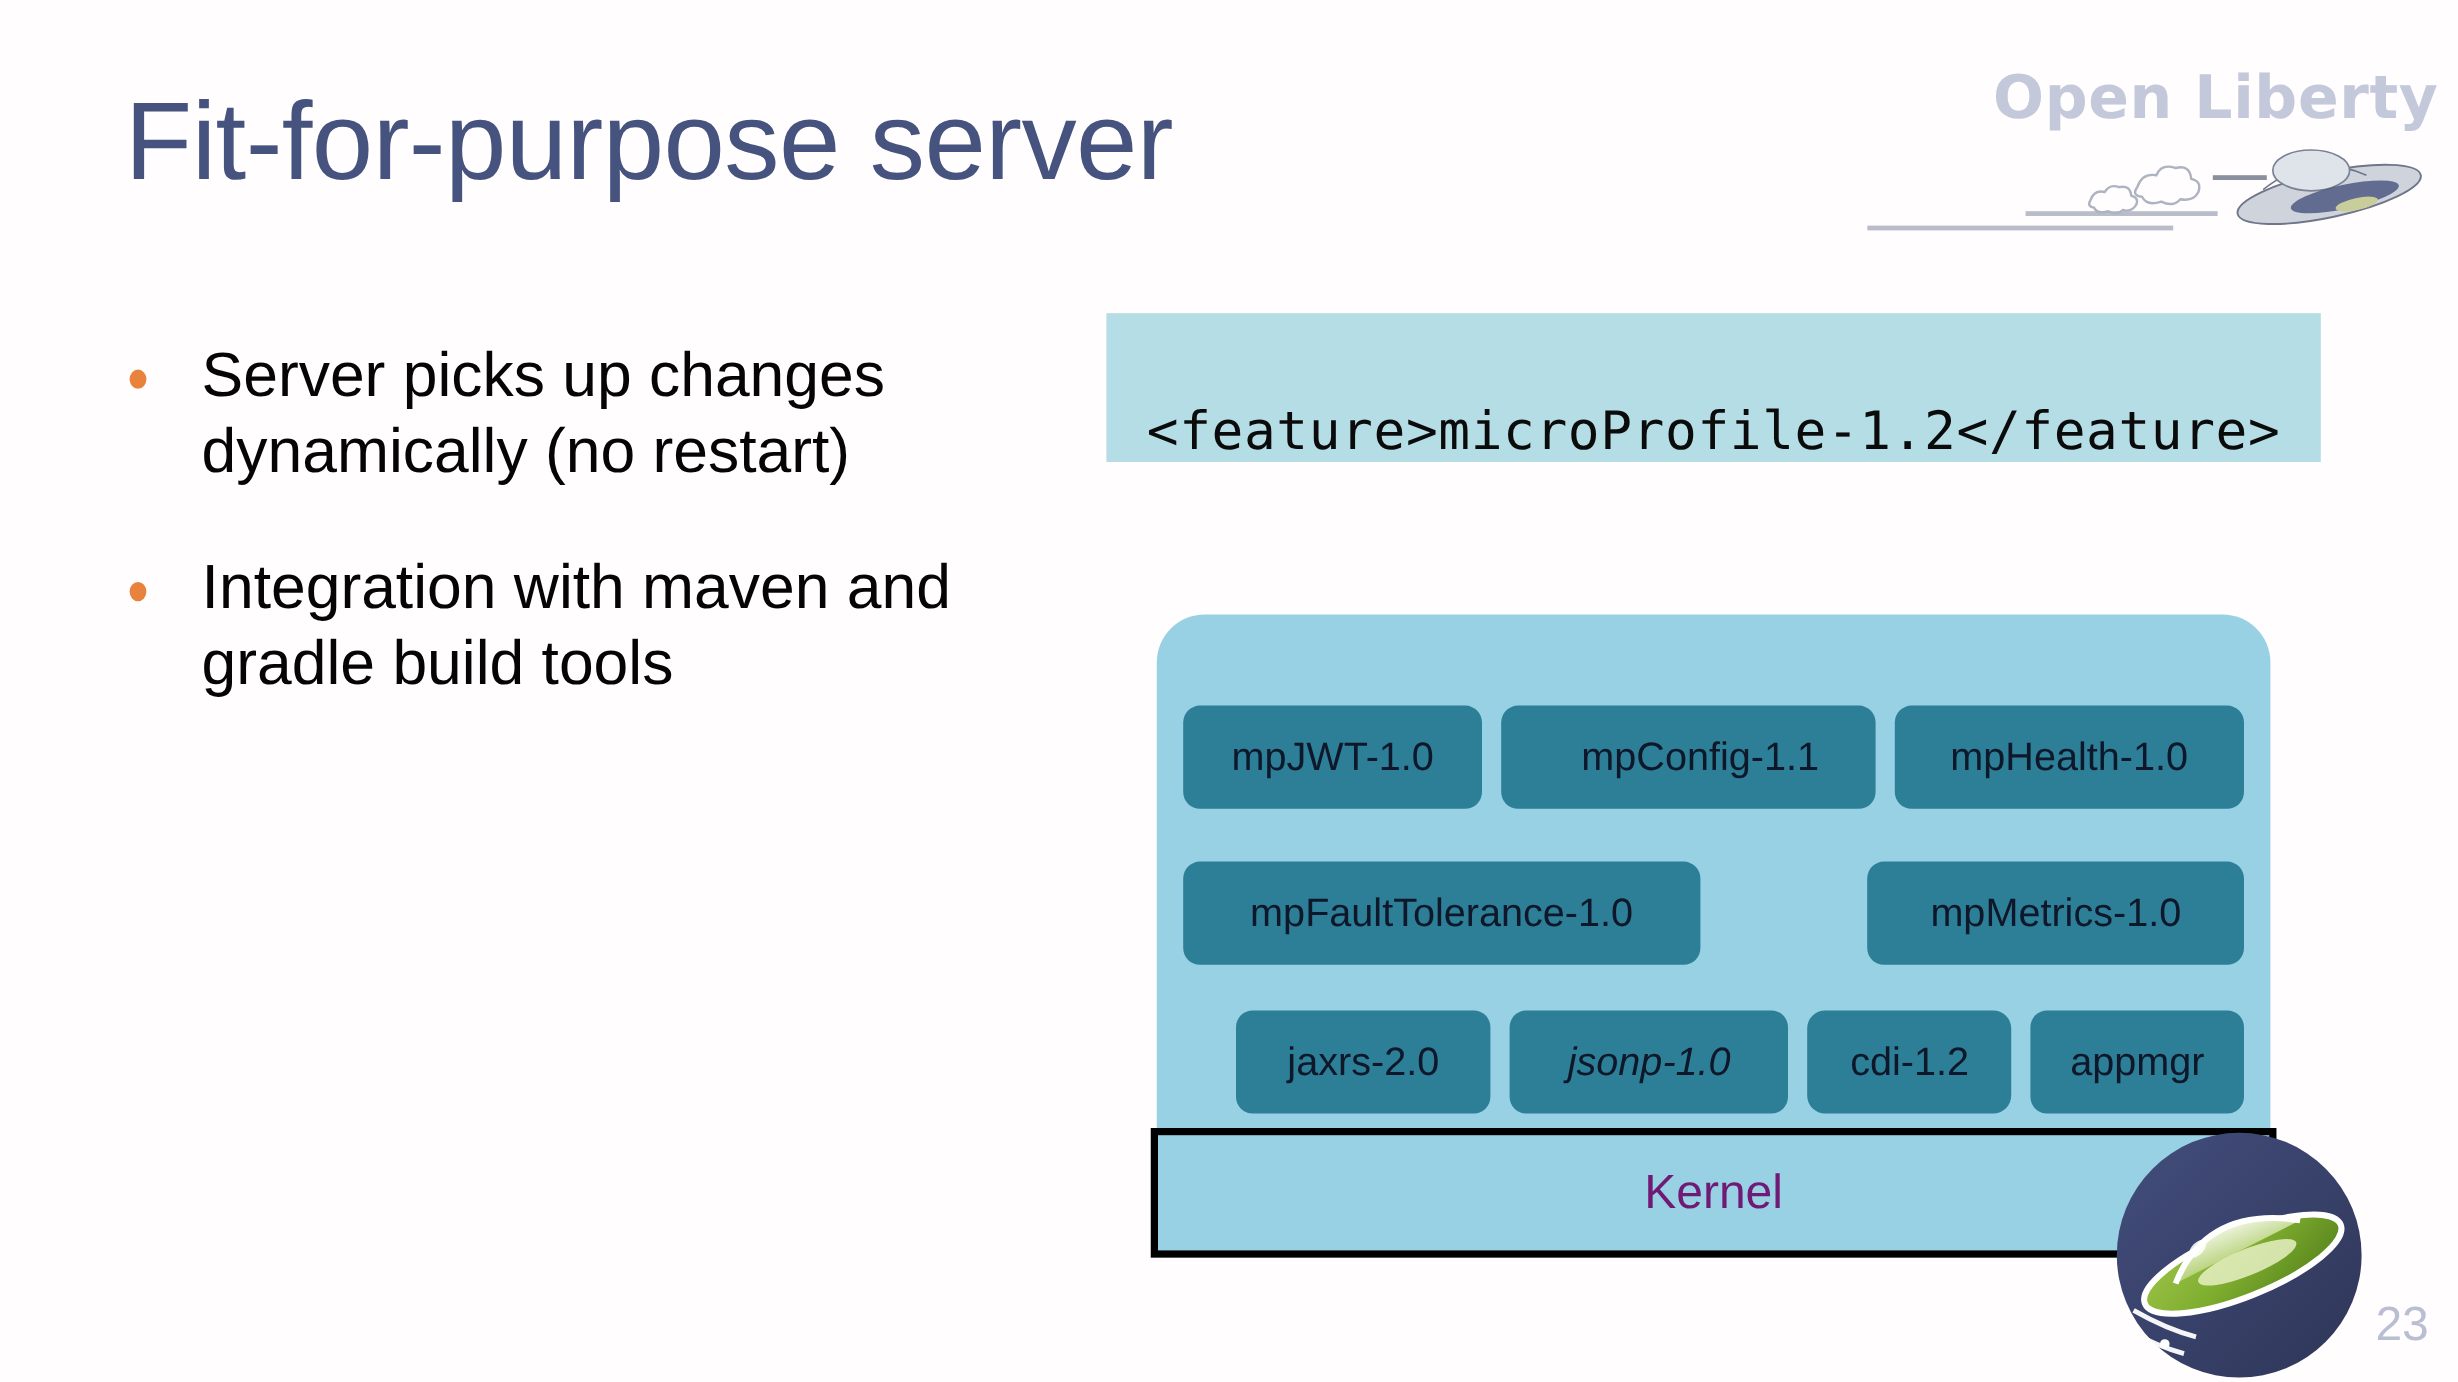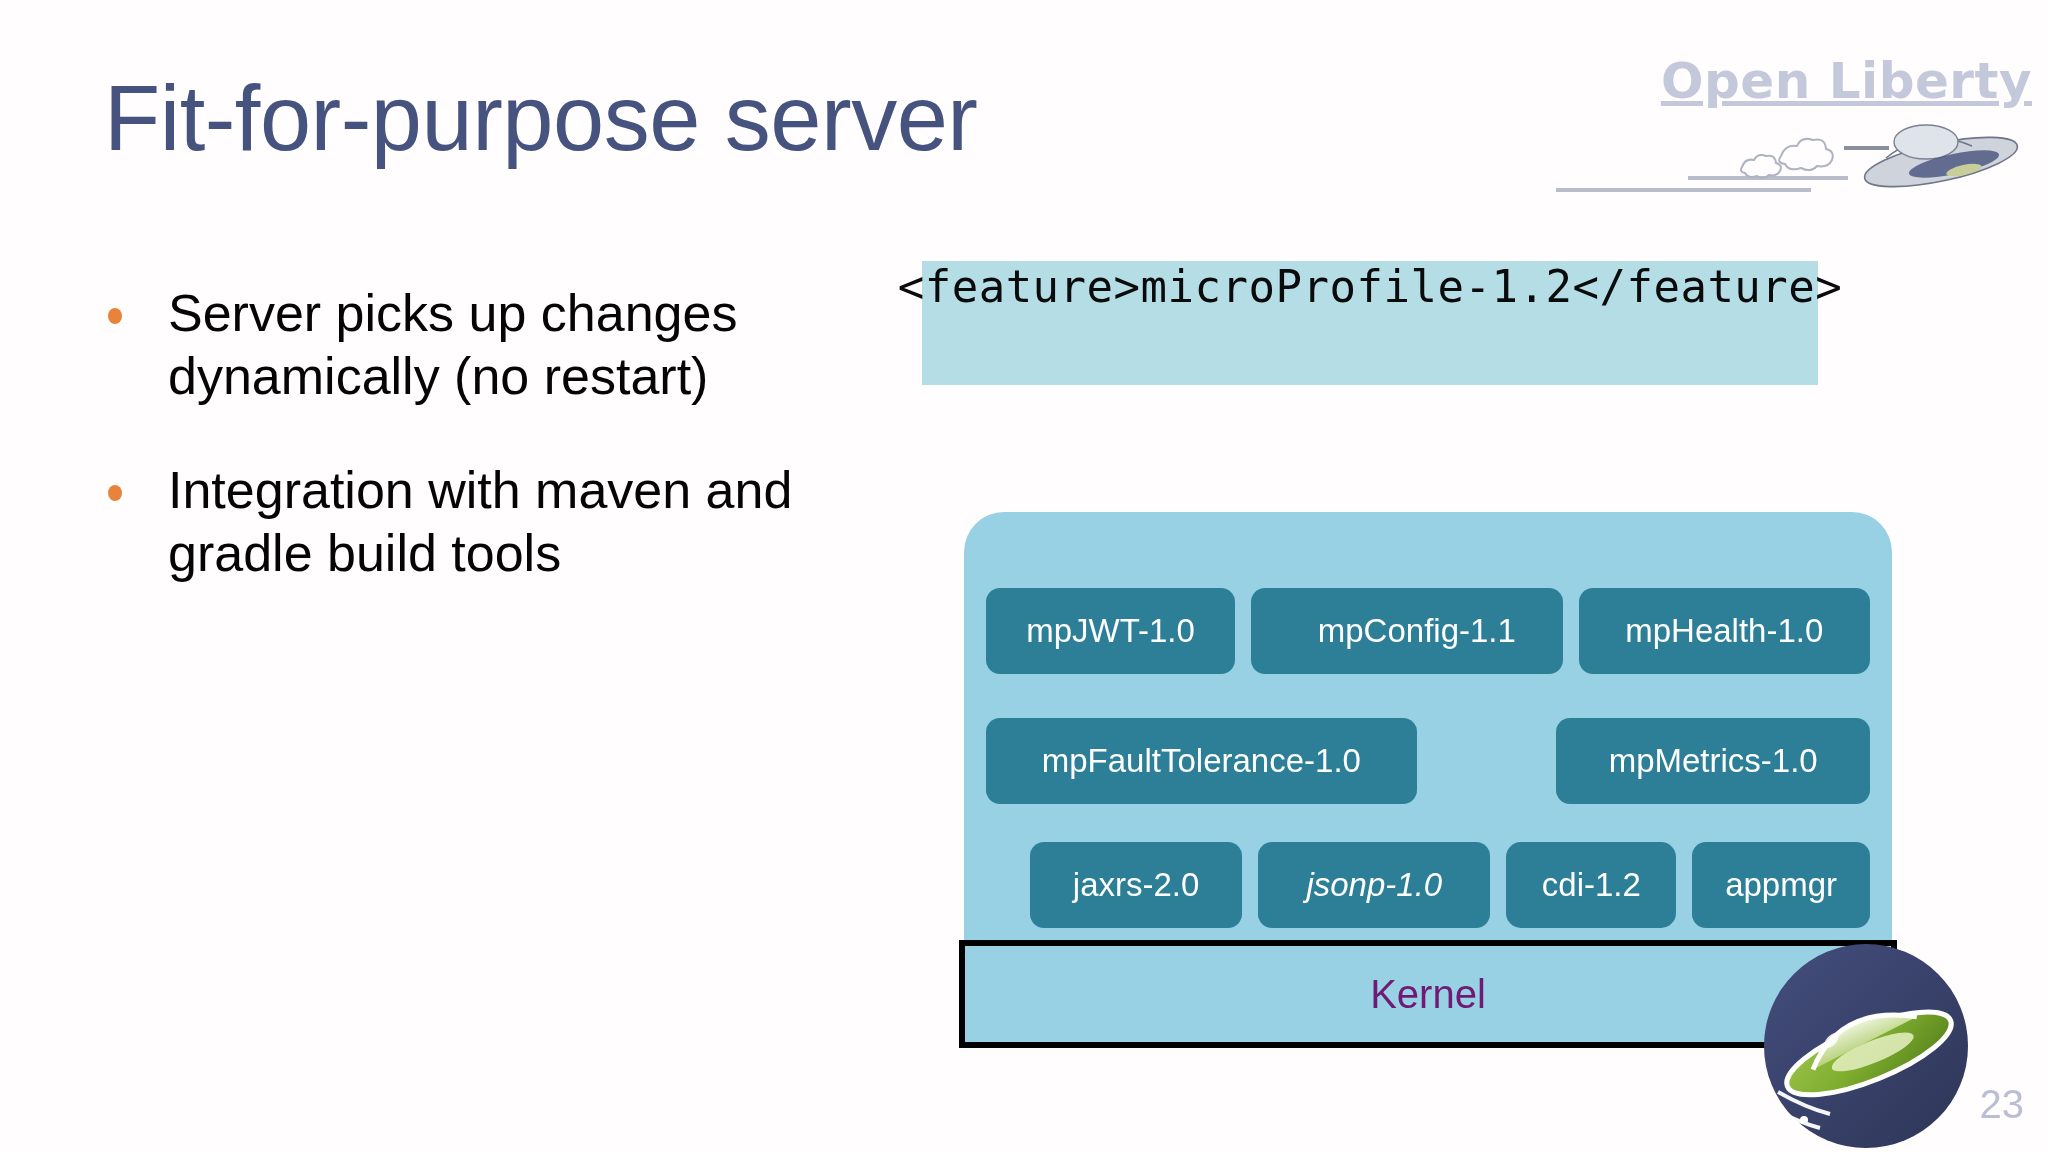--- a/index.html
+++ b/index.html
@@ -40,21 +40,20 @@
   #brand-wordmark {
     position: absolute;
     right: 4px;
     top: 0px;
     font-size: 50px;
     font-weight: 700;
     color: #c3c8da;
     letter-spacing: 0.5px;
     font-family: "DejaVu Sans", sans-serif;
     white-space: nowrap;
-    text-decoration: underline;
   }
   #brand-saucer-art {
     position: absolute;
     left: 0;
     top: 62px;
     width: 480px;
     height: 90px;
   }
 
   
@@ -83,25 +82,25 @@
     line-height: 1.22;
     color: #050505;
     font-family: "Liberation Sans", sans-serif;
   }
 
   
   #code-block {
     position: absolute;
     left: 922px;
     top: 261px;
-    width: 896px;
+    width: 1012px;
     height: 124px;
     background: #b5dde6;
     display: flex;
-    align-items: flex-start;
+    align-items: flex-end;
     justify-content: center;
   }
   #code-text {
     font-family: "DejaVu Sans Mono", monospace;
     font-size: 44px;
     color: #0b0b0b;
     white-space: nowrap;
     letter-spacing: 0.5px;
   }
 
@@ -126,21 +125,21 @@
   #stack-row-1 { top: 76px; }
   #stack-row-2 { top: 206px; }
   #stack-row-3 { top: 330px; margin-left: 44px; }
 
   .feature-tile {
     background: #2c7f96;
     border-radius: 14px;
     display: flex;
     align-items: center;
     justify-content: center;
-    color: #ffffff;
+    color: #0f172a;
     font-size: 33px;
     font-family: "Liberation Sans", sans-serif;
     height: 86px;
     box-sizing: border-box;
     margin-right: 16px;
   }
   .feature-tile:last-child { margin-right: 0; }
 
   #stack-row-2 .spacer { flex: 0 0 auto; }
 

